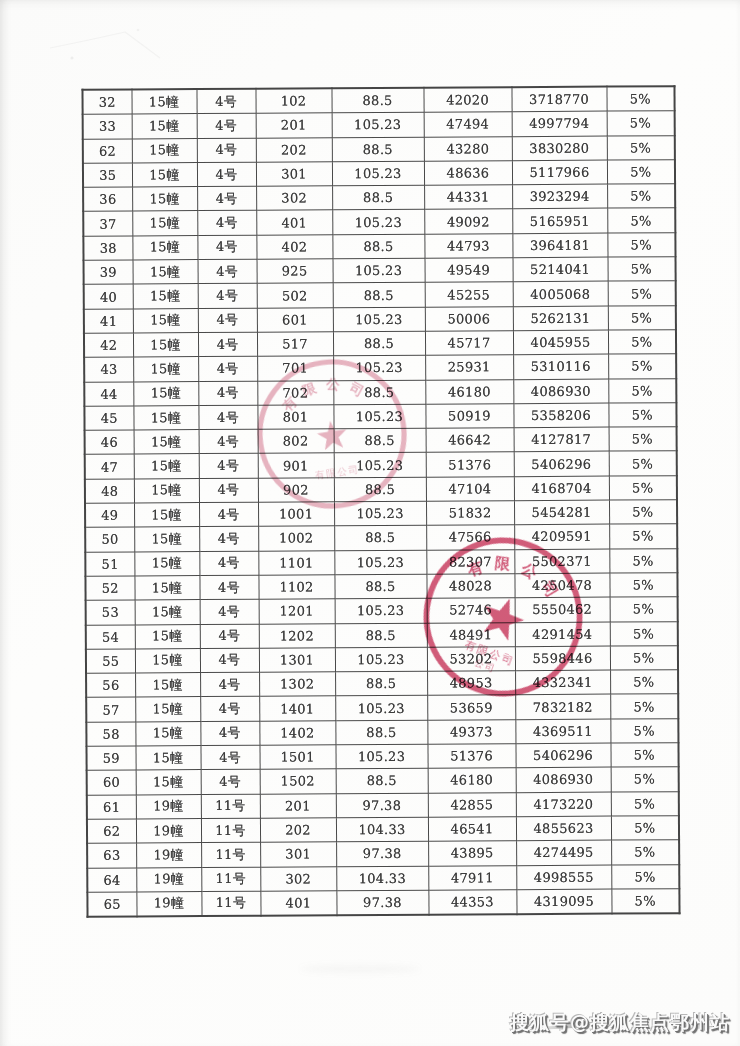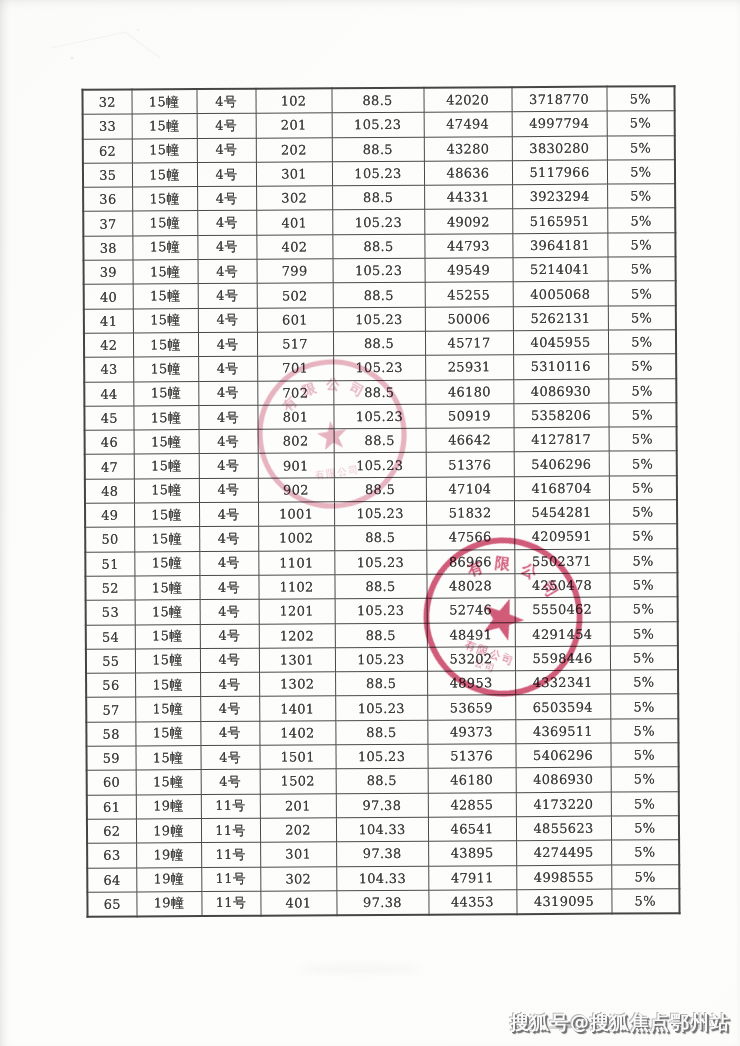--- a/index.html
+++ b/index.html
@@ -165,21 +165,21 @@
       <td>88.5</td>
       <td>44793</td>
       <td>3964181</td>
       <td>5%</td>
     </tr>
 
     <tr>
       <td>39</td>
       <td>15幢</td>
       <td>4号</td>
-      <td>799</td>
+      <td>925</td>
       <td>105.23</td>
       <td>49549</td>
       <td>5214041</td>
       <td>5%</td>
     </tr>
 
     <tr>
       <td>40</td>
       <td>15幢</td>
       <td>4号</td>
@@ -299,21 +299,21 @@
       <td>4209591</td>
       <td>5%</td>
     </tr>
 
     <tr>
       <td>51</td>
       <td>15幢</td>
       <td>4号</td>
       <td>1101</td>
       <td>105.23</td>
-      <td>86966</td>
+      <td>82307</td>
       <td>5502371</td>
       <td>5%</td>
     </tr>
 
     <tr>
       <td>52</td>
       <td>15幢</td>
       <td>4号</td>
       <td>1102</td>
       <td>88.5</td>
@@ -366,21 +366,21 @@
       <td>5%</td>
     </tr>
 
     <tr>
       <td>57</td>
       <td>15幢</td>
       <td>4号</td>
       <td>1401</td>
       <td>105.23</td>
       <td>53659</td>
-      <td>6503594</td>
+      <td>7832182</td>
       <td>5%</td>
     </tr>
 
     <tr>
       <td>58</td>
       <td>15幢</td>
       <td>4号</td>
       <td>1402</td>
       <td>88.5</td>
       <td>49373</td>

